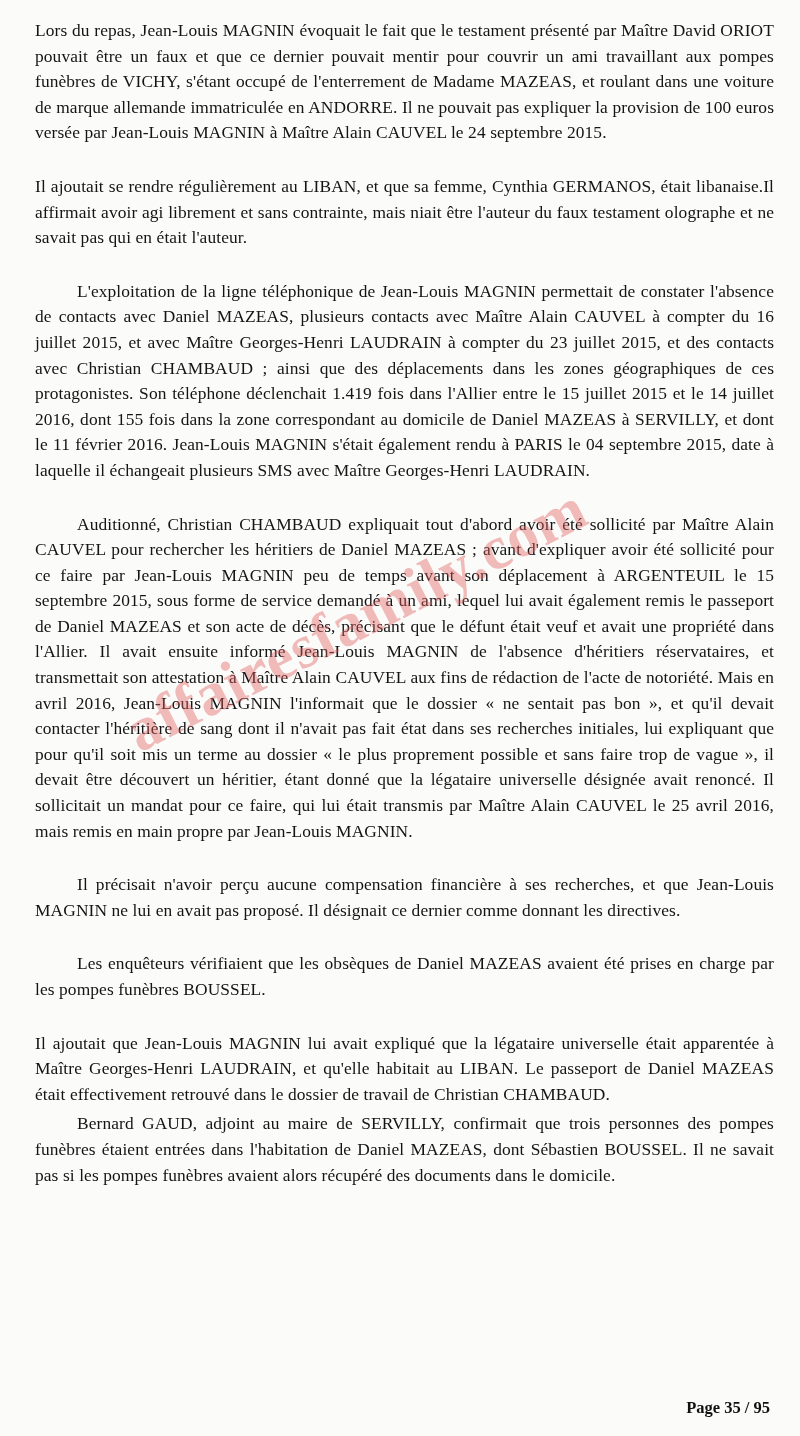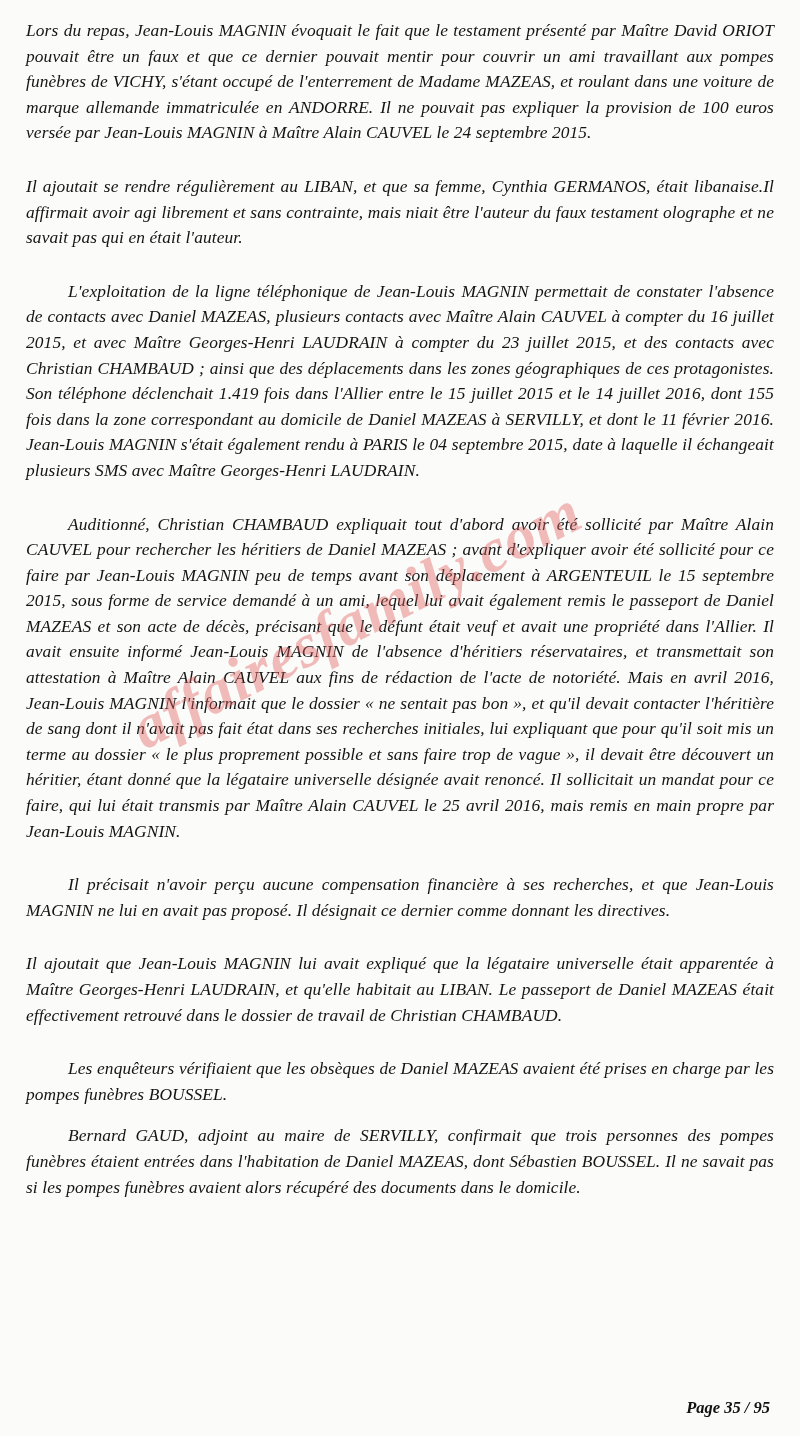--- a/index.html
+++ b/index.html
@@ -11,42 +11,41 @@
     width: 800px;
     height: 1436px;
     position: relative;
     overflow: hidden;
     font-family: "Liberation Serif", serif;
   }
   .page {
     position: absolute;
     inset: 0;
     background: #fbfbf9;
-    padding: 18px 26px 10px 26px;
+    padding: 18px 26px 10px 35px;
     box-sizing: border-box;
-    font-style: italic;
   }
   .doc-body {
     position: relative;
     z-index: 2;
   }
   p {
     margin: 0 0 0 0;
     text-align: justify;
     text-justify: inter-word;
     font-size: 17.4px;
     line-height: 25.6px;
     color: #141414;
     letter-spacing: 0.1px;
   }
   p.gap {
     margin-top: 28px;
   }
   p.gap-small {
-    margin-top: 16px;
+    margin-top: 4px;
   }
   p.indent {
     text-indent: 42px;
   }
   .watermark {
     position: absolute;
     z-index: 3;
     left: 150px;
     top: 560px;
     width: 520px;
@@ -77,22 +76,22 @@
 <body>
 
 <div class="page">
 
   <div class="doc-body">
     <p class="first">Lors du repas, Jean-Louis MAGNIN évoquait le fait que le testament présenté par Maître David ORIOT pouvait être un faux et que ce dernier pouvait mentir pour couvrir un ami travaillant aux pompes funèbres de VICHY, s'étant occupé de l'enterrement de Madame MAZEAS, et roulant dans une voiture de marque allemande immatriculée en ANDORRE. Il ne pouvait pas expliquer la provision de 100 euros versée par Jean-Louis MAGNIN à Maître Alain CAUVEL le 24 septembre 2015.</p>
     <p class="gap">Il ajoutait se rendre régulièrement au LIBAN, et que sa femme, Cynthia GERMANOS, était libanaise.Il affirmait avoir agi librement et sans contrainte, mais niait être l'auteur du faux testament olographe et ne savait pas qui en était l'auteur.</p>
     <p class="gap indent">L'exploitation de la ligne téléphonique de Jean-Louis MAGNIN permettait de constater l'absence de contacts avec Daniel MAZEAS, plusieurs contacts avec Maître Alain CAUVEL à compter du 16 juillet 2015, et avec Maître Georges-Henri LAUDRAIN à compter du 23 juillet 2015, et des contacts avec Christian CHAMBAUD ; ainsi que des déplacements dans les zones géographiques de ces protagonistes. Son téléphone déclenchait 1.419 fois dans l'Allier entre le 15 juillet 2015 et le 14 juillet 2016, dont 155 fois dans la zone correspondant au domicile de Daniel MAZEAS à SERVILLY, et dont le 11 février 2016. Jean-Louis MAGNIN s'était également rendu à PARIS le 04 septembre 2015, date à laquelle il échangeait plusieurs SMS avec Maître Georges-Henri LAUDRAIN.</p>
     <p class="gap indent">Auditionné, Christian CHAMBAUD expliquait tout d'abord avoir été sollicité par Maître Alain CAUVEL pour rechercher les héritiers de Daniel MAZEAS ; avant d'expliquer avoir été sollicité pour ce faire par Jean-Louis MAGNIN peu de temps avant son déplacement à ARGENTEUIL le 15 septembre 2015, sous forme de service demandé à un ami, lequel lui avait également remis le passeport de Daniel MAZEAS et son acte de décès, précisant que le défunt était veuf et avait une propriété dans l'Allier. Il avait ensuite informé Jean-Louis MAGNIN de l'absence d'héritiers réservataires, et transmettait son attestation à Maître Alain CAUVEL aux fins de rédaction de l'acte de notoriété. Mais en avril 2016, Jean-Louis MAGNIN l'informait que le dossier « ne sentait pas bon », et qu'il devait contacter l'héritière de sang dont il n'avait pas fait état dans ses recherches initiales, lui expliquant que pour qu'il soit mis un terme au dossier « le plus proprement possible et sans faire trop de vague », il devait être découvert un héritier, étant donné que la légataire universelle désignée avait renoncé. Il sollicitait un mandat pour ce faire, qui lui était transmis par Maître Alain CAUVEL le 25 avril 2016, mais remis en main propre par Jean-Louis MAGNIN.</p>
     <p class="gap indent">Il précisait n'avoir perçu aucune compensation financière à ses recherches, et que Jean-Louis MAGNIN ne lui en avait pas proposé. Il désignait ce dernier comme donnant les directives.</p>
+    <p class="gap indent">Les enquêteurs vérifiaient que les obsèques de Daniel MAZEAS avaient été prises en charge par les pompes funèbres BOUSSEL.</p>
     <p class="gap">Il ajoutait que Jean-Louis MAGNIN lui avait expliqué que la légataire universelle était apparentée à Maître Georges-Henri LAUDRAIN, et qu'elle habitait au LIBAN. Le passeport de Daniel MAZEAS était effectivement retrouvé dans le dossier de travail de Christian CHAMBAUD.</p>
-    <p class="gap indent">Les enquêteurs vérifiaient que les obsèques de Daniel MAZEAS avaient été prises en charge par les pompes funèbres BOUSSEL.</p>
     <p class="gap-small indent">Bernard GAUD, adjoint au maire de SERVILLY, confirmait que trois personnes des pompes funèbres étaient entrées dans l'habitation de Daniel MAZEAS, dont Sébastien BOUSSEL. Il ne savait pas si les pompes funèbres avaient alors récupéré des documents dans le domicile.</p>
   </div>
 
   <div class="watermark">affairesfamily.com</div>
 
   <div class="footer">Page 35 / 95</div>
 
 </div>
 
 </body></html>

